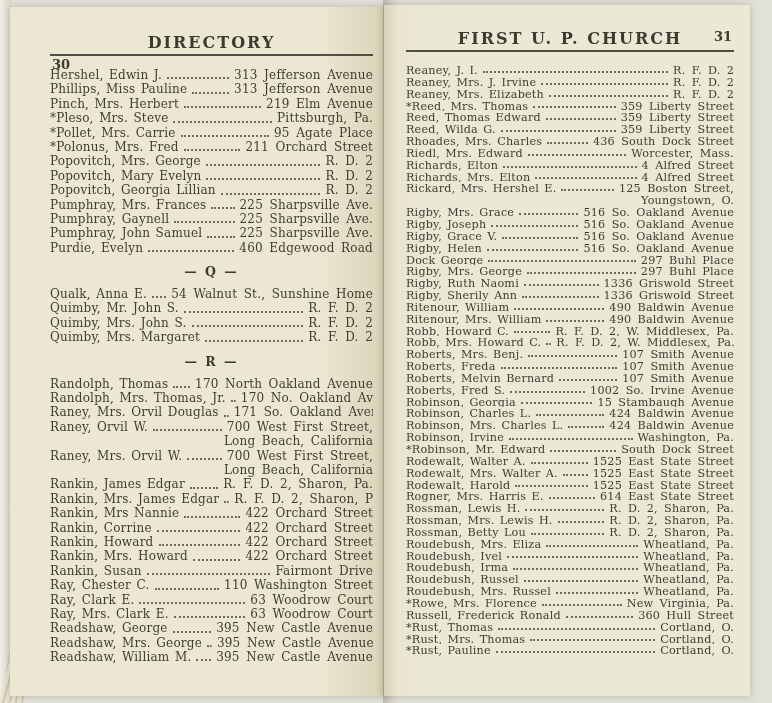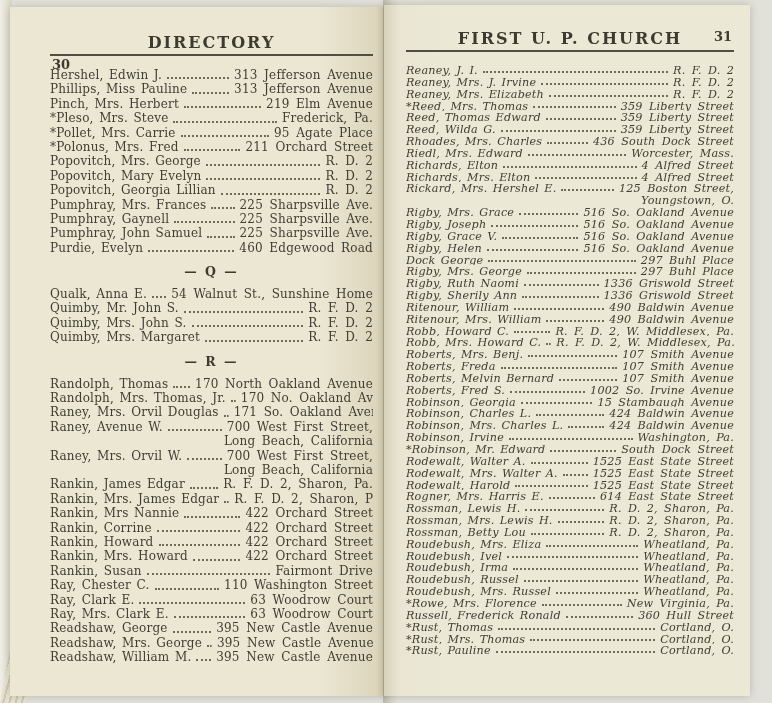--- a/index.html
+++ b/index.html
@@ -40,21 +40,21 @@
     display:block; width:100%; text-align:center;
     font-weight:bold; font-size:16px; letter-spacing:2px;
   }
   .page-header .pagenum { position:absolute; top:0; font-weight:bold; font-size:13px; }
   .page.left  .page-header .pagenum { left:2px;margin-top:24px; }
   .page.right .page-header .pagenum { right:2px; }
   .header-rule { height:2px; background:#514e44; margin-top:4px; }
   .entries { margin-top:12px; color:#403d33; }
   .entry { display:flex; align-items:baseline; overflow:hidden; white-space:nowrap; }
   .page.left  .entry { height:14.4px; font-size:12px; }
-  .page.right .entry { height:11.85px; font-size:11.2px;font-style:italic; }
+  .page.right .entry { height:11.85px; font-size:11.2px; }
   .ename { flex:0 0 auto; letter-spacing:.2px; word-spacing:1.5px; }
   .eaddr { flex:0 1 auto; letter-spacing:.2px; word-spacing:2.5px; text-align:right; }
   .leader {
     flex:1 1 6px; min-width:5px; height:1px;
     border-bottom:2px dotted #6e6a5a;
     margin:0 5px 3px 5px; align-self:flex-end;
   }
   .entry.cont { justify-content:flex-end;align-items:center; }
   .section-heading {
     text-align:center; font-weight:bold; letter-spacing:2px;
@@ -86,21 +86,21 @@
           <span class="eaddr">313 Jefferson Avenue</span>
         </div>
         <div class="entry">
           <span class="ename">Pinch, Mrs. Herbert</span>
           <span class="leader"></span>
           <span class="eaddr">219 Elm Avenue</span>
         </div>
         <div class="entry">
           <span class="ename">*Pleso, Mrs. Steve</span>
           <span class="leader"></span>
-          <span class="eaddr">Frederick, Pa.</span>
+          <span class="eaddr">Pittsburgh, Pa.</span>
         </div>
         <div class="entry">
           <span class="ename">*Pollet, Mrs. Carrie</span>
           <span class="leader"></span>
           <span class="eaddr">95 Agate Place</span>
         </div>
         <div class="entry">
           <span class="ename">*Polonus, Mrs. Fred</span>
           <span class="leader"></span>
           <span class="eaddr">211 Orchard Street</span>
@@ -171,21 +171,21 @@
           <span class="ename">Randolph, Mrs. Thomas, Jr.</span>
           <span class="leader"></span>
           <span class="eaddr">170 No. Oakland Ave.</span>
         </div>
         <div class="entry">
           <span class="ename">Raney, Mrs. Orvil Douglas</span>
           <span class="leader"></span>
           <span class="eaddr">171 So. Oakland Avenue</span>
         </div>
         <div class="entry">
-          <span class="ename">Raney, Avenue W.</span>
+          <span class="ename">Raney, Orvil W.</span>
           <span class="leader"></span>
           <span class="eaddr">700 West First Street,</span>
         </div>
         <div class="entry cont">
           <span class="eaddr">Long Beach, California</span>
         </div>
         <div class="entry">
           <span class="ename">Raney, Mrs. Orvil W.</span>
           <span class="leader"></span>
           <span class="eaddr">700 West First Street,</span>

